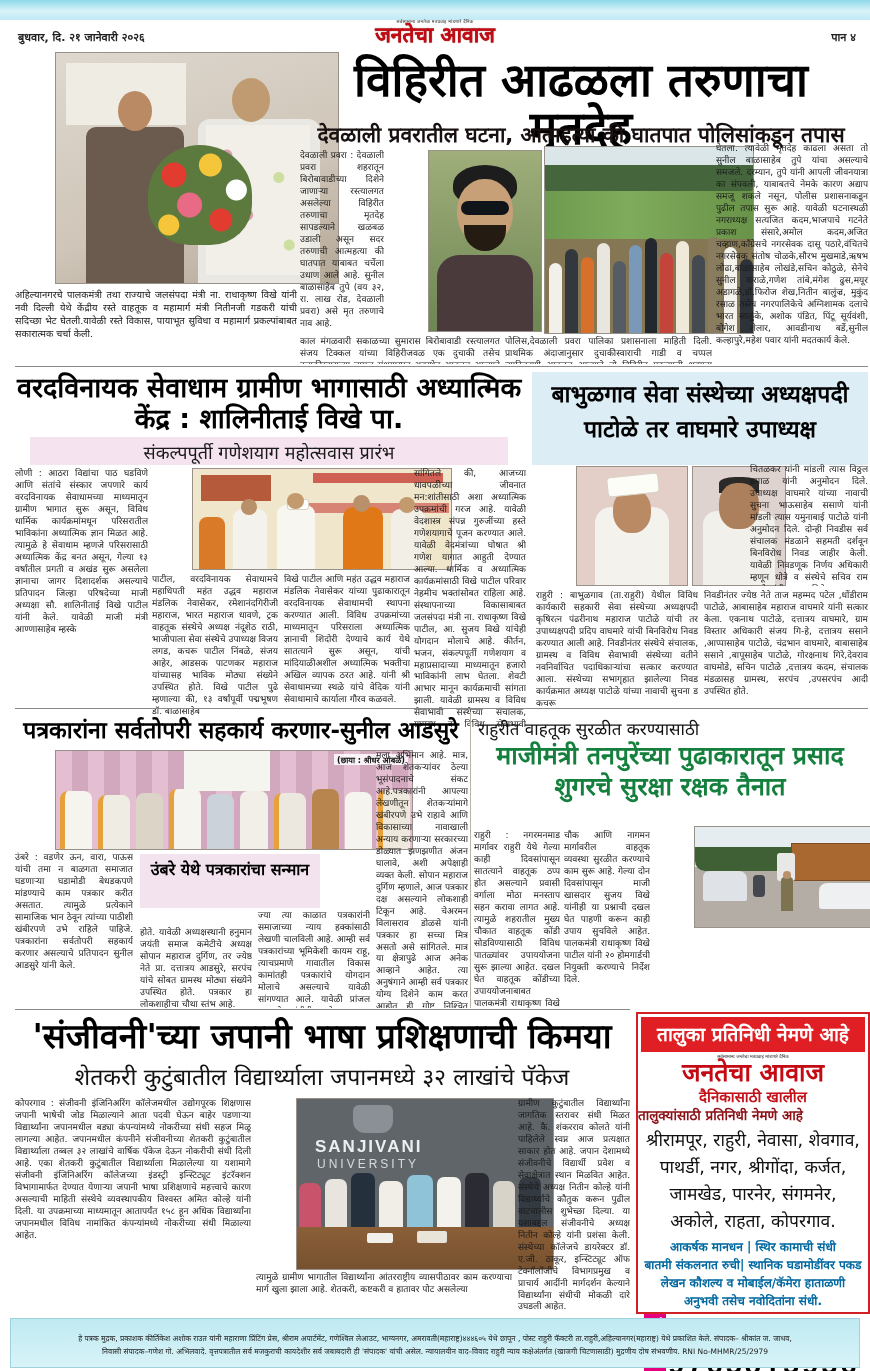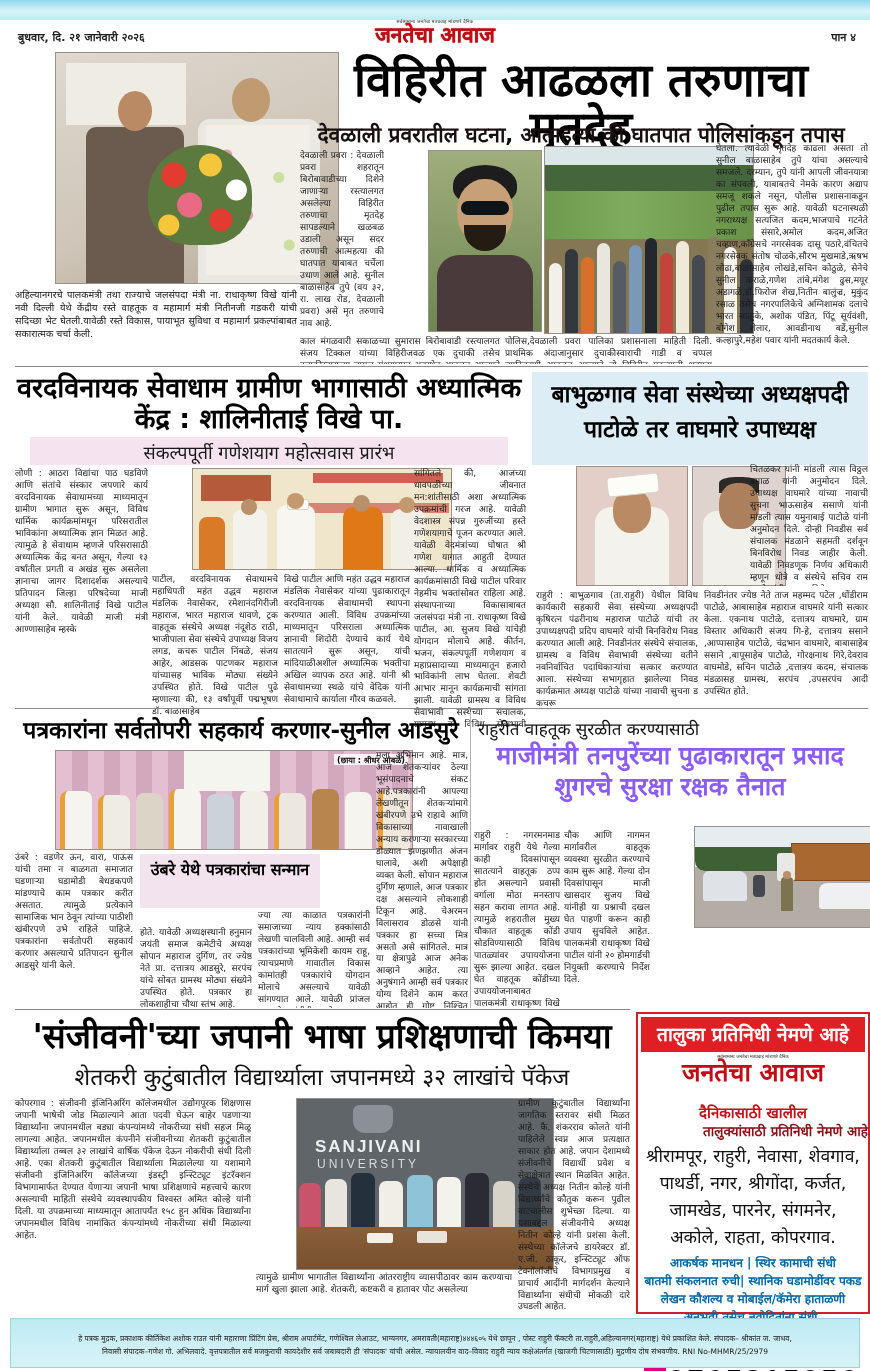--- a/index.html
+++ b/index.html
@@ -12,37 +12,37 @@
   .mast{text-align:center;line-height:1;}
   .mast .tag{font-size:4.5px;color:#222;letter-spacing:.2px;}
   .mast .ttl{font-size:21px;font-weight:bold;color:#c40a12;text-shadow:0 0 1px #700;}
   .h-main{font-size:46px;font-weight:bold;text-align:center;line-height:1.05;color:#000;}
   .h-sub{font-size:21px;font-weight:bold;text-align:center;color:#181010;}
   .h2{font-size:27px;font-weight:bold;text-align:center;line-height:1.15;color:#000;}
   .h3{font-size:23px;font-weight:bold;text-align:center;color:#000;}
   .strap{background:#f5e3ef;font-size:18px;text-align:center;color:#1a1a1a;padding-top:3px;}
   .bluebox{background:#dcedf5;font-size:23px;font-weight:bold;text-align:center;line-height:1.5;color:#000;}
   .kicker{font-size:17px;color:#111;}
-  .h4{font-size:25px;font-weight:bold;line-height:1.25;text-align:center;color:#8b5cf6;}
+  .h4{font-size:25px;font-weight:bold;line-height:1.25;text-align:center;color:#15803d;}
   .h5{font-size:34px;font-weight:bold;text-align:center;color:#000;}
   .strap2{font-size:23px;text-align:center;color:#111;}
   .col{font-size:9px;line-height:1.33;text-align:justify;color:#1a1a1a;overflow:hidden;}
   .cap{font-size:9.5px;line-height:1.38;text-align:justify;color:#1a1a1a;overflow:hidden;}
   .photo{overflow:hidden;border:1px solid #98918a;background:#cfcac2;margin-left:40px;}
   .hl{background:#8a8a8a;height:1px;}
   .vl{background:#b9b3ac;width:1px;}
   .pinkbox{background:#f3e3ef;font-size:16px;font-weight:bold;text-align:center;line-height:1.45;color:#000;padding-top:4px;}
   .credit{position:absolute;top:3px;right:4px;background:rgba(255,255,255,.85);font-size:8px;font-weight:bold;padding:0 3px;color:#111;}
   
   .rbox{border:2px solid #d02025;background:#fff;}
   .rbanner{background:#e01f25;color:#fff;font-size:19px;font-weight:bold;text-align:center;padding:4px 0 5px;}
   .rlogo .tag{font-size:4.5px;color:#222;}
   .rlogo .ttl{font-size:25px;font-weight:bold;color:#c40a12;}
-  .rsub1{font-size:15px;font-weight:bold;color:#c4121a;text-align:center;margin-top:16px;}
-  .rsub2{font-size:13.5px;font-weight:bold;color:#8c1016;text-align:right;}
+  .rsub1{font-size:15px;font-weight:bold;color:#c4121a;text-align:center;}
+  .rsub2{font-size:13.5px;font-weight:bold;color:#8c1016;text-align:left;}
   .rtaluka{font-size:17.5px;text-align:center;line-height:1.55;color:#101010;}
   .rfeat{font-size:12px;font-weight:bold;text-align:center;line-height:1.5;color:#0369a1;}
   .rcontact{display:flex;align-items:stretch;}
   .rclabel{background:#e6007e;color:#fff;width:22px;font-size:13px;font-weight:bold;
            writing-mode:vertical-rl;text-orientation:upright;text-align:center;letter-spacing:2px;}
   .rphones{flex:1;text-align:center;}
   .rphone{font-family:"Liberation Sans",sans-serif;font-size:29px;font-weight:bold;letter-spacing:3px;color:#000;line-height:1.15;}
   .footer{background:linear-gradient(#bfeaf2,#d8f3f8);border:1px solid #9fd2de;
           font-size:7.5px;line-height:1.7;text-align:center;color:#222;}
   .ph-el{position:absolute;}

